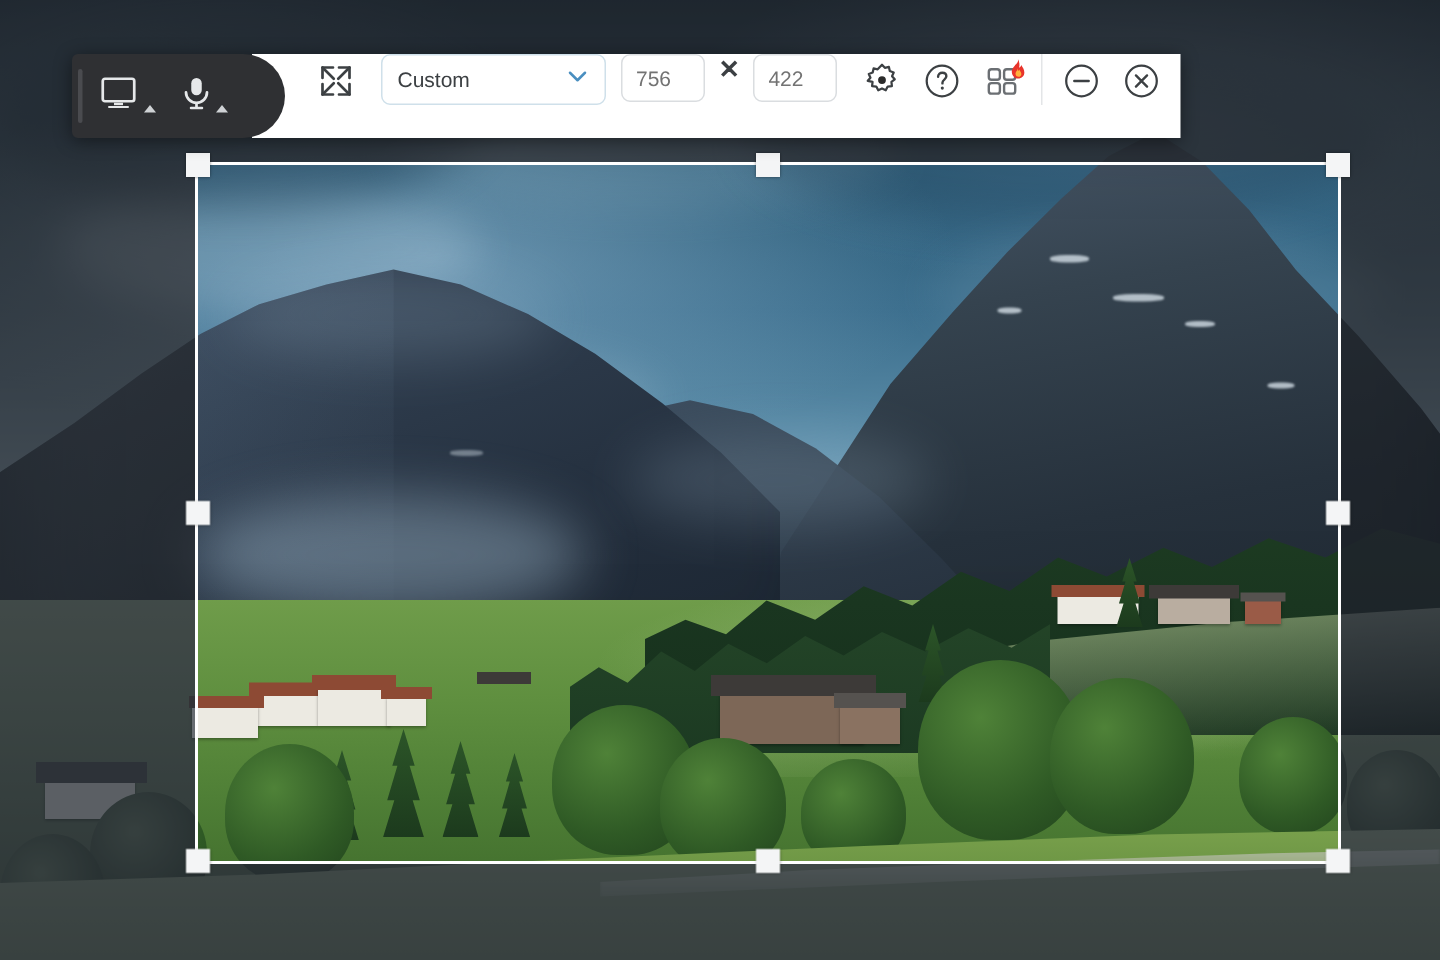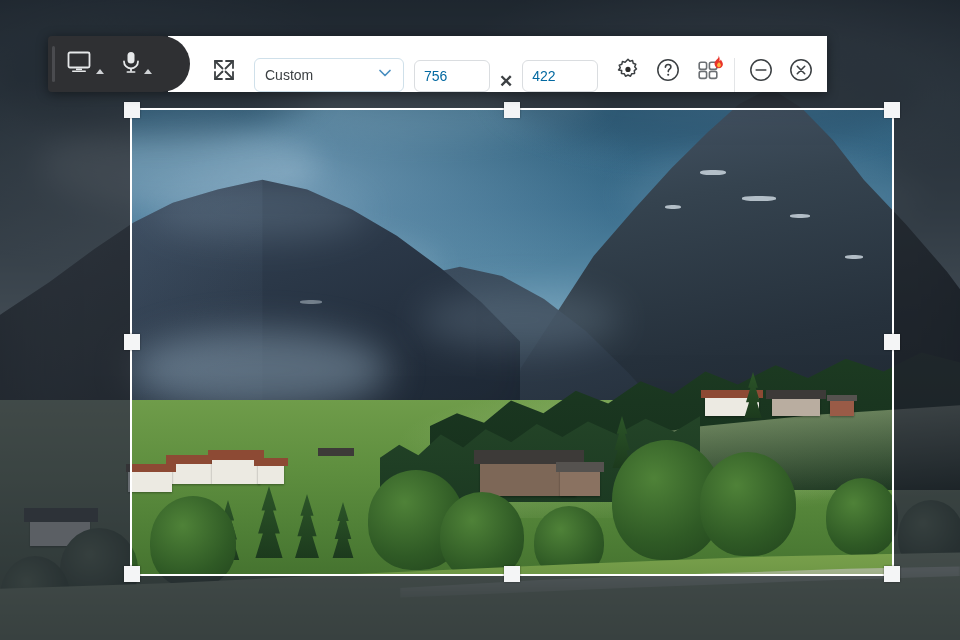--- a/index.html
+++ b/index.html
@@ -221,21 +221,21 @@
   .tb-dark::before {
     content: "";
     position: absolute;
     left: 4px; top: 10px;
     width: 3px; height: 36px;
     background: #4a4b4f;
     border-radius: 2px;
   }
   .tb-light {
     display: flex;
-    align-items: flex-end;
+    align-items: flex-start;
     background: #ffffff;
     height: 56px;
     padding-left: 36px;
     padding-right: 6px;
     z-index: 1;
   }
 
   .rec-btn {
     width: 44px; height: 44px;
     border-radius: 50%;
@@ -293,25 +293,25 @@
     cursor: pointer;
     box-sizing: border-box;
   }
   .size-select .val {
     font-size: 14px;
     color: #3c4043;
     flex: 1;
   }
 
   .dim-input {
-    width: 76px; height: 32px;
+    width: 56px; height: 32px;
     border: 1px solid #dadde0;
     border-radius: 6px;
     font-size: 14px;
-    color: #0369a1;
+    color: #737373;
     padding: 0 9px;
     box-sizing: border-box;
     font-family: "Liberation Sans", sans-serif;
     background: #fff;
     outline: none;
   }
   .x-mark {
     margin: 0 9px;
     color: #3c4043;
     font-size: 17px;

